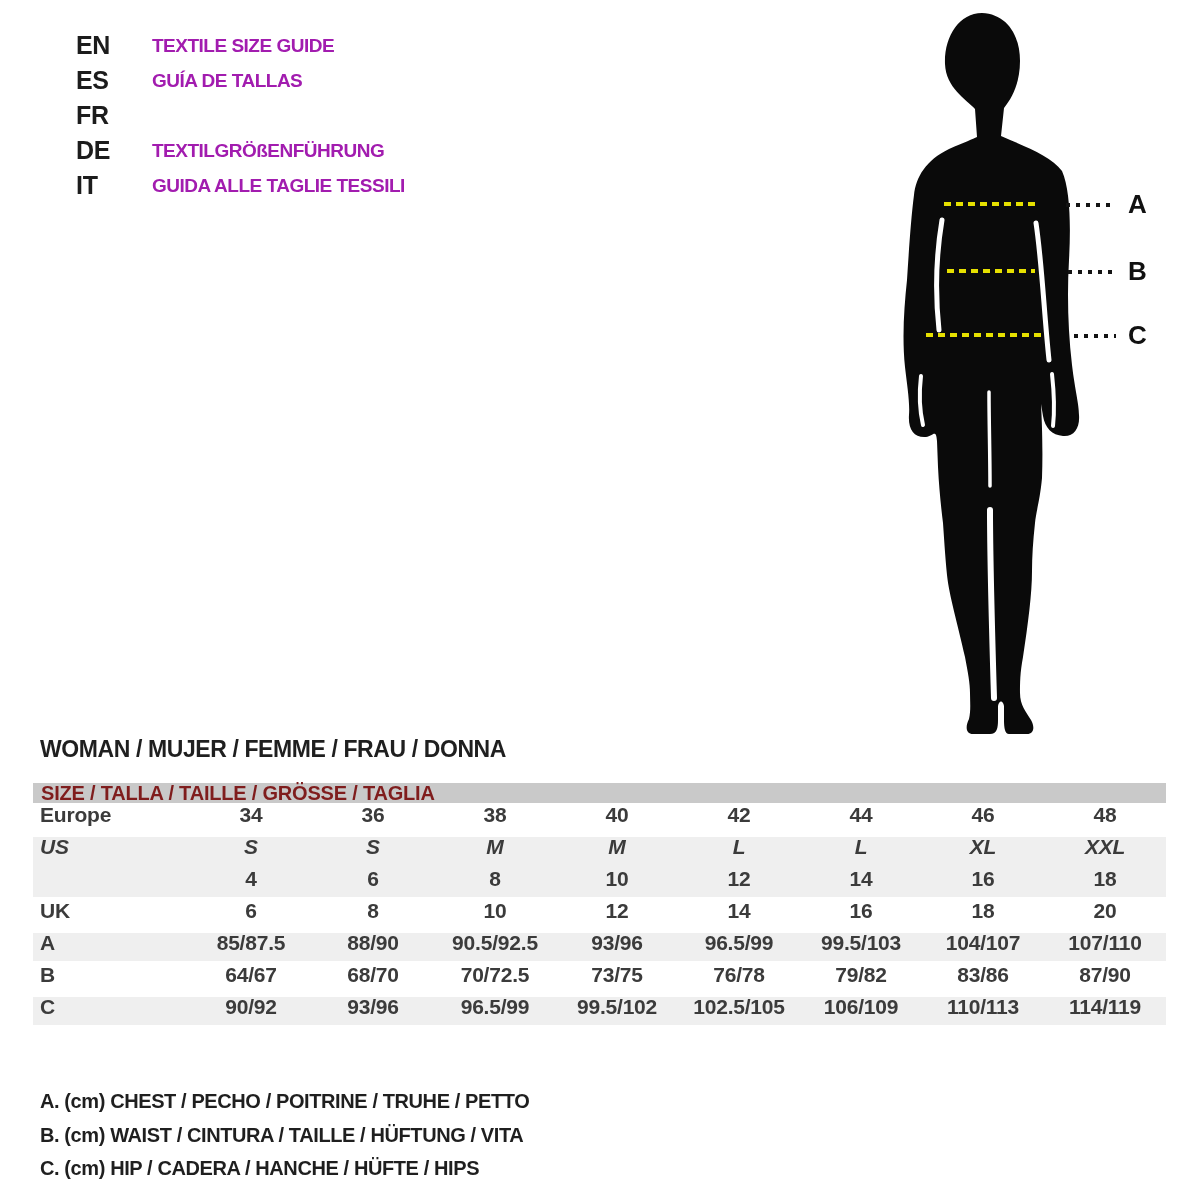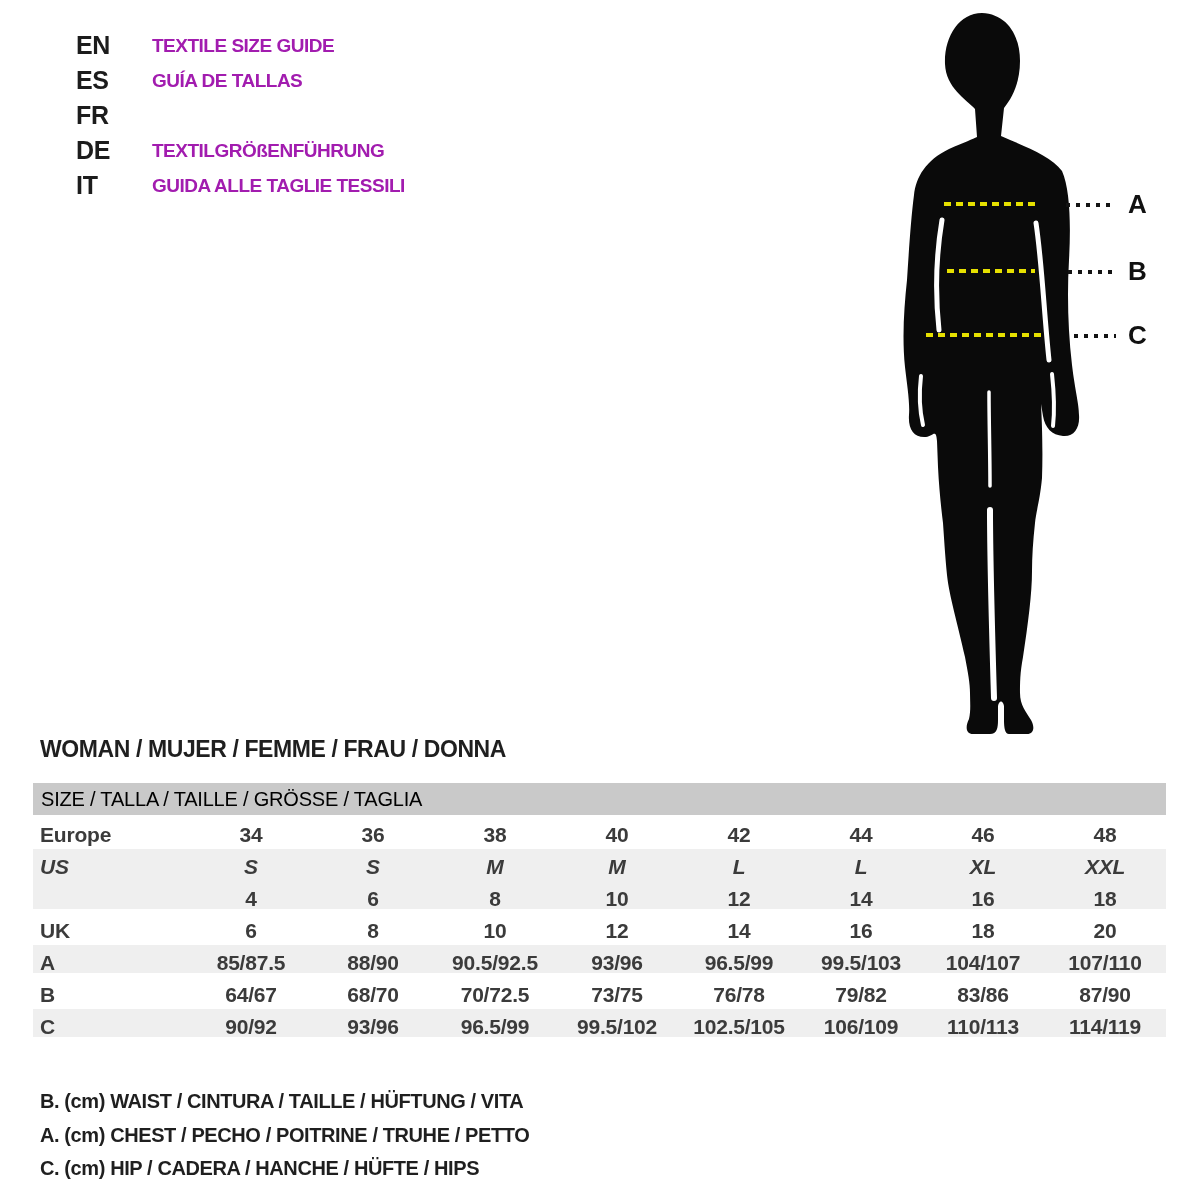--- a/index.html
+++ b/index.html
@@ -31,23 +31,23 @@
   .dots-b{left:1068px;top:270px;width:48px;}
   .dots-c{left:1074px;top:334px;width:42px;}
   .lbl-a{left:1128px;top:191px;}
   .lbl-b{left:1128px;top:258px;}
   .lbl-c{left:1128px;top:322px;}
   
   .section-title{position:absolute;left:40px;top:736px;font-size:23px;font-weight:bold;
     color:#1f1f1f;letter-spacing:-0.4px;white-space:nowrap;}
   
   .size-table{position:absolute;left:33px;top:783px;width:1133px;}
-  .thead{height:32px;background:#c9c9c9;display:flex;align-items:center;padding-left:8px;
-    font-size:20px;font-weight:normal;color:#000000;letter-spacing:-0.2px;box-sizing:border-box;}
-  .trow{display:flex;height:32px;align-items:flex-end;}
+  .thead{height:20px;background:#c9c9c9;display:flex;align-items:center;padding-left:8px;
+    font-size:20px;font-weight:bold;color:#7f1d1d;letter-spacing:-0.2px;box-sizing:border-box;}
+  .trow{display:flex;height:32px;align-items:flex-start;}
   .trow.shade{background:#efefef;box-shadow:inset 0 2px 0 #ffffff,inset 0 -2px 0 #ffffff;}
   .trow.shade.shade-top{box-shadow:inset 0 2px 0 #ffffff;font-style:italic;}
   .trow.shade.shade-bottom{box-shadow:inset 0 -2px 0 #ffffff;}
   .tcell{flex:1;text-align:center;font-size:21px;font-weight:bold;color:#3b3b3b;
     letter-spacing:-0.2px;white-space:nowrap;}
   .tcell.label{flex:0 0 150px;text-align:left;padding-left:7px;}
   
   .legend{position:absolute;left:40px;top:1085px;}
   .legend-line{height:33.5px;display:flex;align-items:center;font-size:20px;font-weight:bold;
     color:#1f1f1f;letter-spacing:-0.4px;white-space:nowrap;}
@@ -227,18 +227,18 @@
           <div class="tcell">99.5/102</div>
           <div class="tcell">102.5/105</div>
           <div class="tcell">106/109</div>
           <div class="tcell">110/113</div>
           <div class="tcell">114/119</div>
         </div>
       </div>
   </div>
 
   <div class="legend">
+    <div class="legend-line">A. (cm) CHEST / PECHO / POITRINE / TRUHE / PETTO</div>
     <div class="legend-line">B. (cm) WAIST / CINTURA / TAILLE / HÜFTUNG / VITA</div>
-    <div class="legend-line">A. (cm) CHEST / PECHO / POITRINE / TRUHE / PETTO</div>
     <div class="legend-line">C. (cm) HIP / CADERA / HANCHE / HÜFTE / HIPS</div>
   </div>
 
 </div>
 
 </body></html>

